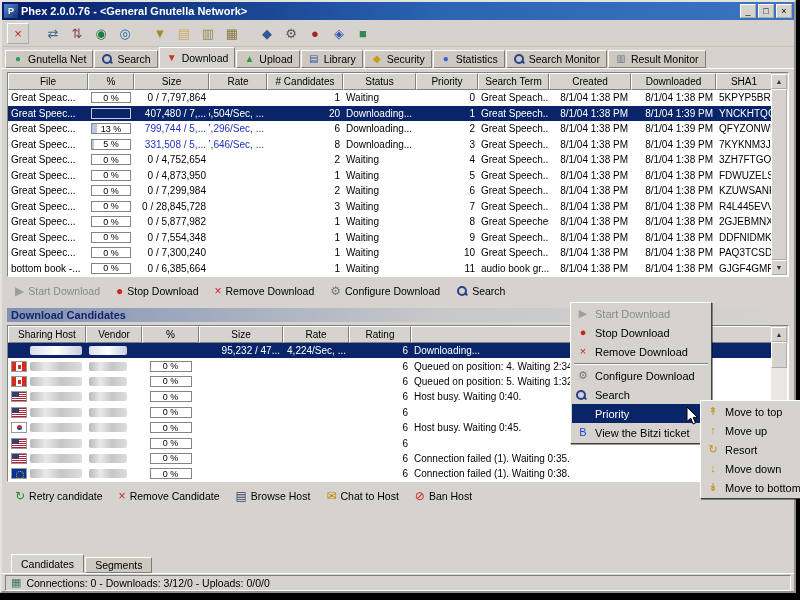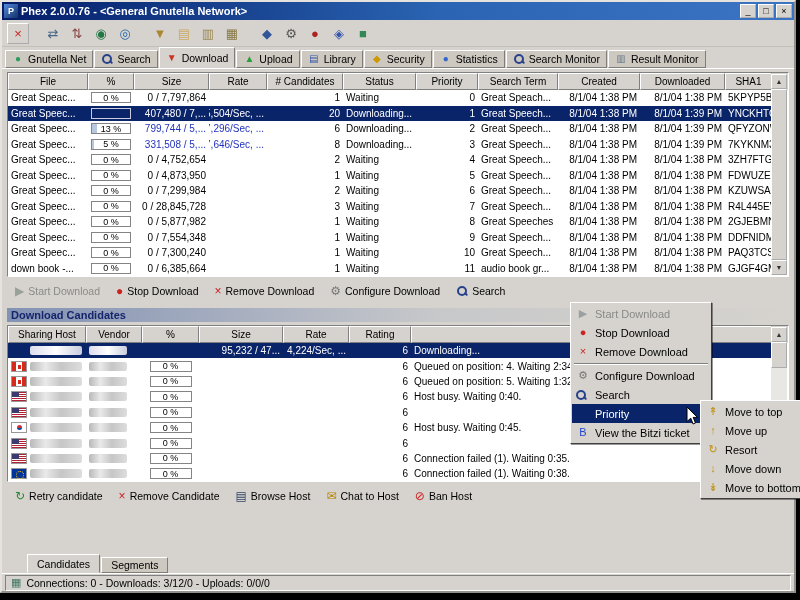--- a/index.html
+++ b/index.html
@@ -54,21 +54,21 @@
   .trow.active .col-size,.trow.active .col-rate{color:#2233bb;}
   .trow.selected .col-size,.trow.selected .col-rate{color:#fff;}
 
   .fhead .hc:nth-child(1),.frow .c:nth-child(1){width:80px;}
   .fhead .hc:nth-child(2),.frow .c:nth-child(2){width:46px;}
   .fhead .hc:nth-child(3),.frow .c:nth-child(3){width:75px;}
   .fhead .hc:nth-child(4),.frow .c:nth-child(4){width:58px;}
   .fhead .hc:nth-child(5),.frow .c:nth-child(5){width:76px;}
   .fhead .hc:nth-child(6),.frow .c:nth-child(6){width:73px;}
   .fhead .hc:nth-child(7),.frow .c:nth-child(7){width:62px;}
-  .fhead .hc:nth-child(8),.frow .c:nth-child(8){width:80px;}
+  .fhead .hc:nth-child(8),.frow .c:nth-child(8){width:71px;}
   .fhead .hc:nth-child(9),.frow .c:nth-child(9){width:82px;}
   .fhead .hc:nth-child(10),.frow .c:nth-child(10){width:85px;}
   .fhead .hc:nth-child(11),.frow .c:nth-child(11){flex:1;}
 
   .chead .hc:nth-child(1),.crow .c:nth-child(1){width:78px;}
   .chead .hc:nth-child(2),.crow .c:nth-child(2){width:56px;}
   .chead .hc:nth-child(3),.crow .c:nth-child(3){width:57px;}
   .chead .hc:nth-child(4),.crow .c:nth-child(4){width:84px;}
   .chead .hc:nth-child(5),.crow .c:nth-child(5){width:66px;}
   .chead .hc:nth-child(6),.crow .c:nth-child(6){width:62px;}
@@ -106,21 +106,21 @@
 
   
   .btnrow{display:flex;align-items:center;gap:16px;height:22px;flex:none;margin:3px 0 2px;padding-left:8px;}
   .abtn{display:flex;align-items:center;gap:4px;font-size:10.5px;white-space:nowrap;}
   .abtn.disabled{color:#8a8a86;}
   .bicon{font-size:12px;line-height:1;display:inline-flex;}
 
   
   .bottomtabs{display:flex;align-items:flex-end;height:19px;flex:none;margin-top:auto;padding-left:4px;}
   .btab{font-size:10.5px;padding:0 9px;height:16px;display:flex;align-items:center;background:#cdc9c1;border:1px solid;border-color:#fff #807d78 #807d78 #fff;margin-right:1px;}
-  .btab.on{background:#d6d3ce;height:19px;border-bottom-color:#d6d3ce;margin-left:16px;}
+  .btab.on{background:#d6d3ce;height:19px;border-bottom-color:#d6d3ce;}
 
   
   .statusbar{height:18px;flex:none;display:flex;align-items:center;padding:1px 3px;border-top:1px solid #fff;}
   .statuscell{display:flex;align-items:center;gap:5px;height:16px;padding:0 5px;border:1px solid;border-color:#808080 #fff #fff #808080;flex:1;}
   .statuscell .sicon{font-size:11px;color:#447766;line-height:1;}
   .statuscell .stext{font-size:10.5px;}
 
   
   .popup{position:absolute;background:#d6d3ce;border:1px solid;border-color:#fff #404040 #404040 #fff;padding:1px;z-index:50;box-shadow:1px 1px 0 rgba(0,0,0,0.4);}
   .ctxmenu{left:570px;top:302px;width:142px;}
@@ -474,21 +474,21 @@
           <span class="c col-rate num"></span>
           <span class="c num">1</span>
           <span class="c">Waiting</span>
           <span class="c num">10</span>
           <span class="c">Great Speech...</span>
           <span class="c num">8/1/04 1:38 PM</span>
           <span class="c num">8/1/04 1:38 PM</span>
           <span class="c">PAQ3TCSDN...</span>
         </div>
           <div class="trow frow">
-          <span class="c col-file">down book -...</span>
+          <span class="c col-file">bottom book -...</span>
           <span class="c col-pct">
               <span class="pctbox">
                 <span class="pfill" style="width: 0%;"></span>
                 <span class="ptext">0 %</span>
               </span>
             </span>
           <span class="c col-size num">0 / 6,385,664</span>
           <span class="c col-rate num"></span>
           <span class="c num">1</span>
           <span class="c">Waiting</span>

